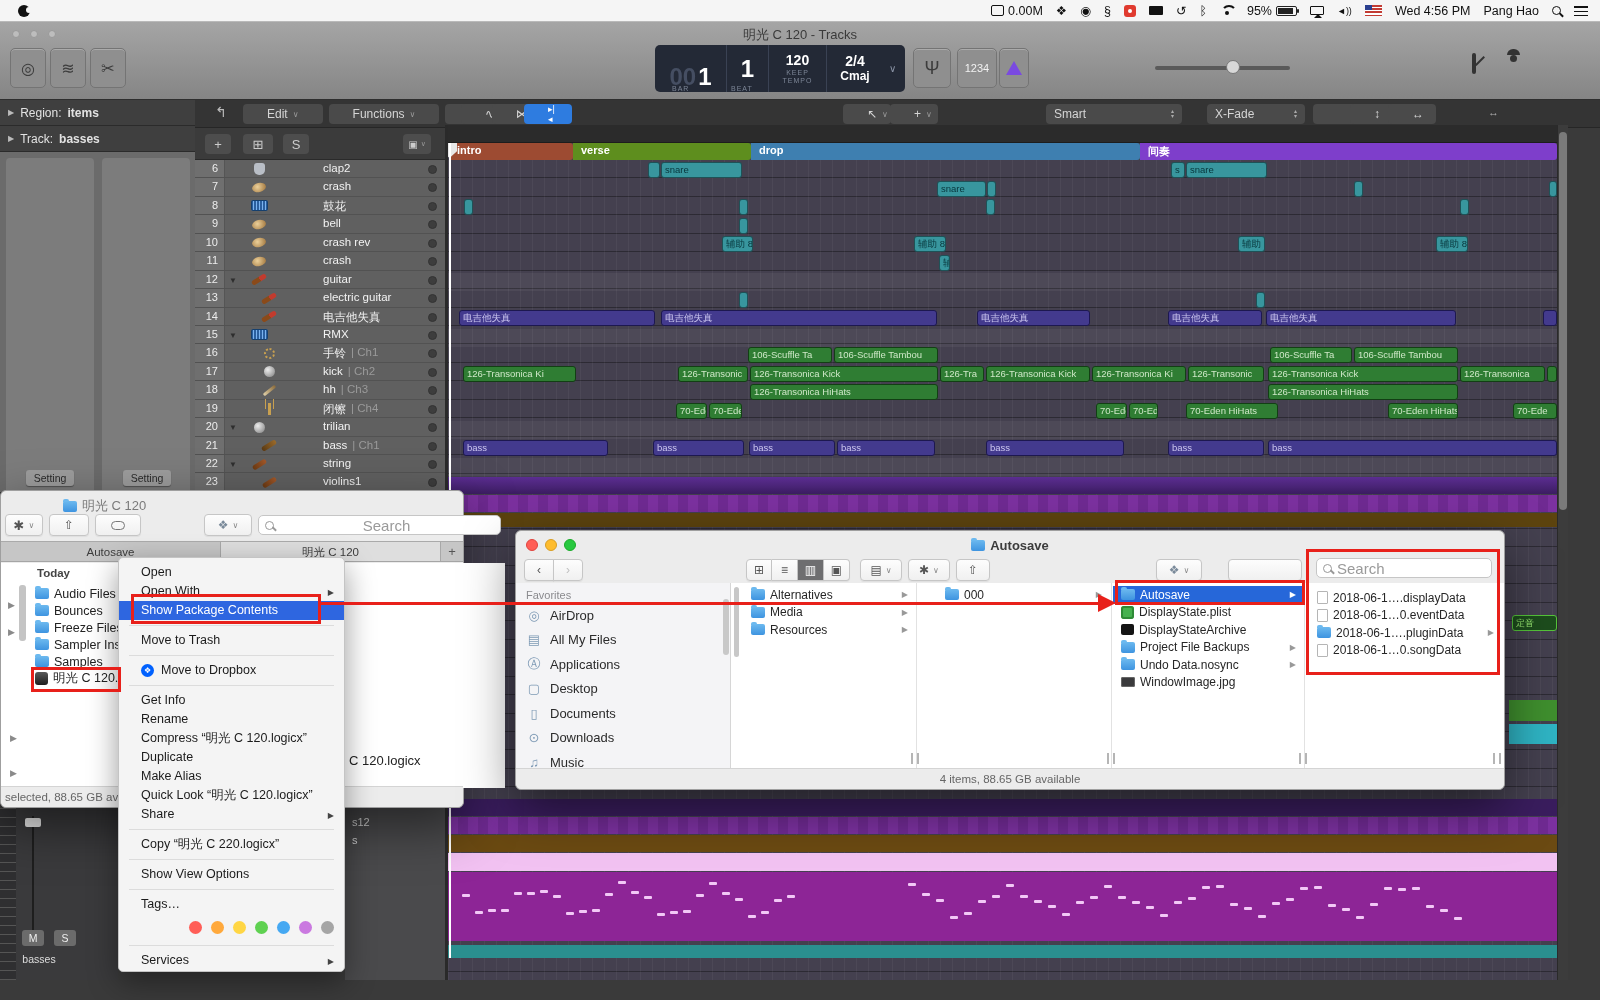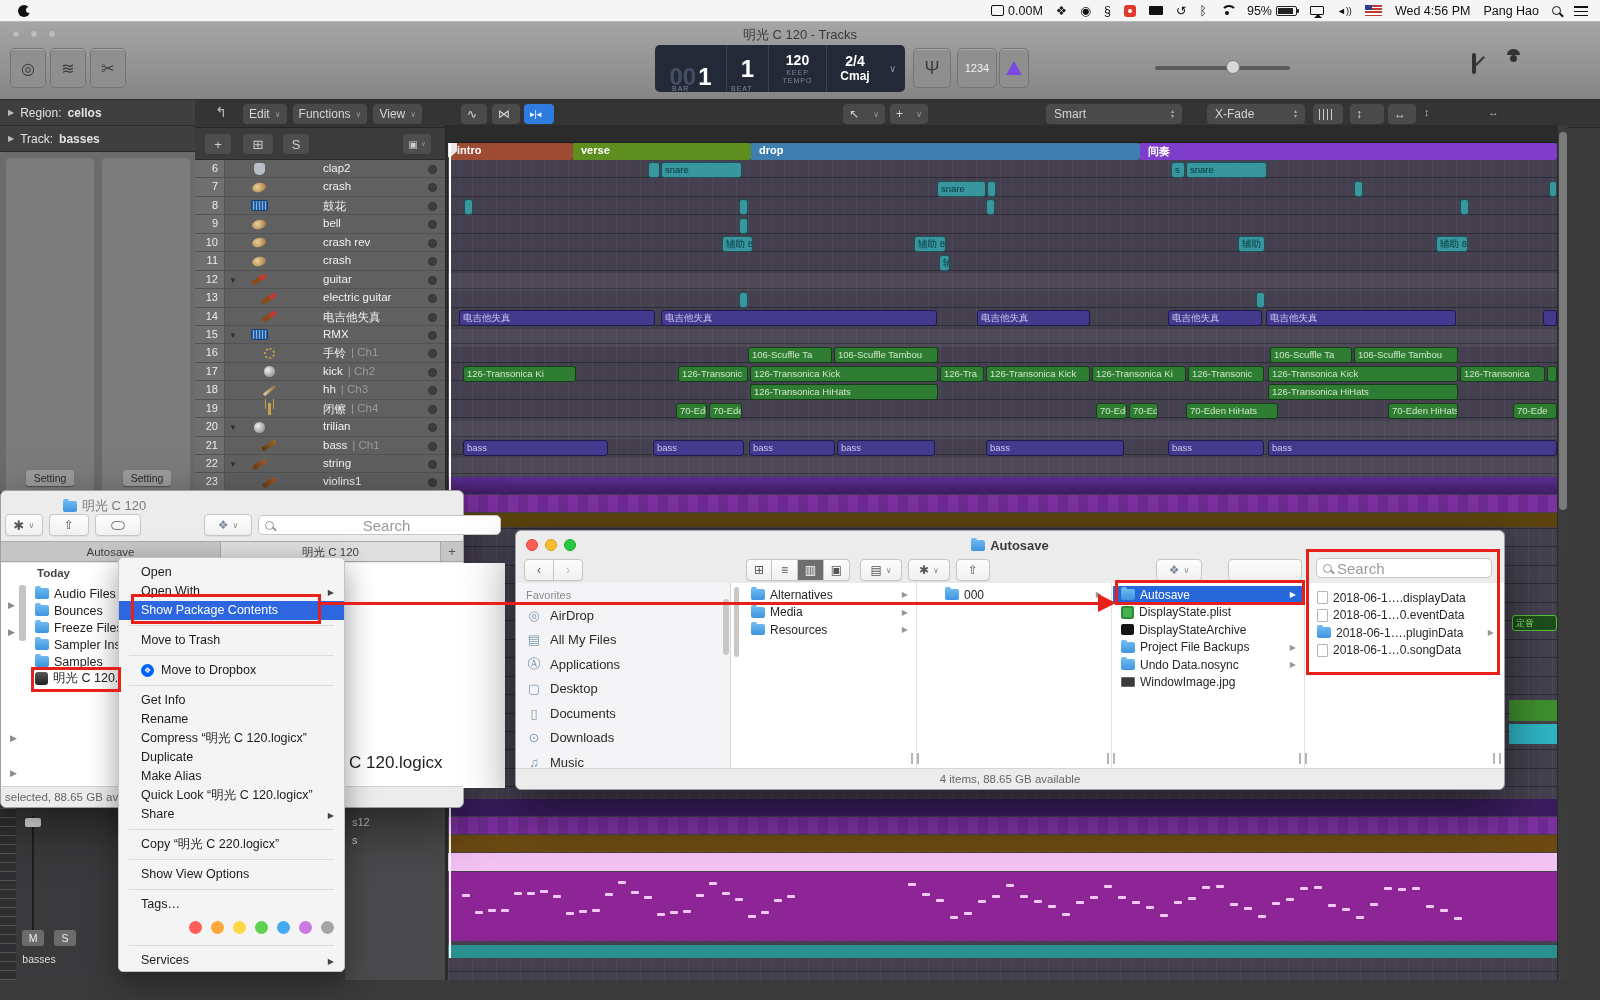--- a/index.html
+++ b/index.html
@@ -54,21 +54,21 @@
 .ic-rows{width:16px;height:12px;background:repeating-linear-gradient(#333 0 2px,transparent 2px 5px)}
 .ic-compose{width:14px;height:14px;border:2px solid #333;border-radius:2px;position:relative}
 .ic-compose::after{content:"";position:absolute;width:12px;height:2px;background:#333;transform:rotate(-45deg);left:0;top:5px}
 .ic-user{width:14px;height:14px;position:relative}
 .ic-user::before{content:"";position:absolute;left:4px;top:0;width:7px;height:7px;border-radius:50%;background:#333}
 .ic-user::after{content:"";position:absolute;left:1px;bottom:0;width:13px;height:6px;border-radius:6px 6px 0 0;background:#333}
 .ic-mix{width:14px;height:13px;background:repeating-linear-gradient(90deg,#333 0 2px,transparent 2px 6px)}
 
 
 #editbar{position:absolute;left:195px;top:100px;width:1405px;height:28px;background:#343434;border-bottom:1px solid #262626}
-.dbtn{position:absolute;top:4px;height:20px;background:#4a4a4a;border-radius:4px;color:#d5d5d5;font-size:12px;display:flex;align-items:center;justify-content:space-between;gap:5px;padding:0 6px}
+.dbtn{position:absolute;top:4px;height:20px;background:#4a4a4a;border-radius:4px;color:#d5d5d5;font-size:12px;display:flex;align-items:center;justify-content:space-between;gap:5px;padding:0 24px}
 .dbtn .cv{font-size:8px;color:#999}
 .bluebtn{background:#2e7ce0;color:#fff}
 .steppers{display:flex;flex-direction:column;font-size:6px;line-height:5px;color:#aaa}
 .minilabel{position:absolute;top:8px;font-size:12px;color:#b2b2b2}
 .sl-track{position:absolute;top:13px;height:2px;background:#666}
 .sl-thumb{position:absolute;top:7px;width:9px;height:11px;background:#b8b8b8;clip-path:polygon(0 0,100% 0,100% 60%,50% 100%,0 60%)}
 .ic-wbars{width:16px;height:11px;background:repeating-linear-gradient(90deg,#ccc 0 1.5px,transparent 1.5px 4px)}
 
 
 #insp{position:absolute;left:0;top:100px;width:195px;height:392px;background:#6b6b6b;z-index:3}
@@ -326,21 +326,21 @@
   <div class="sl-track" style="left:1438px;width:42px;z-index:2"></div>
   <div class="sl-thumb" style="left:1448px;z-index:2"></div>
   <span class="minilabel" style="left:1488px;top:106px;font-size:11px">↔</span>
   <div class="sl-track" style="left:1503px;width:56px;z-index:2"></div>
   <div class="sl-thumb" style="left:1518px;z-index:2"></div>
 
   <div id="insp">
     <div class="insp-row">
       <span class="tri">▶</span>
       <span>Region:</span>
-      <b>cellos</b>
+      <b>items</b>
     </div>
     <div class="insp-row">
       <span class="tri">▶</span>
       <span>Track:</span>
       <b>basses</b>
     </div>
     <div class="insp-strip" style="left:6px"></div>
     <div class="insp-strip" style="left:102px"></div>
     <div class="setbtn" style="left:26px;top:370px">Setting</div>
     <div class="setbtn" style="left:123px;top:370px">Setting</div>
@@ -849,21 +849,21 @@
           <span class="i-folder"></span>
           <span>Samples</span>
         </div>
           <div class="brow">
           <span class="i-logic"></span>
           <span>明光 C 120.</span>
         </div>
         </div>
 
     </div>
-    <span class="abs" style="left:348px;top:262px;font-size:17px;color:#222;z-index:11">C 120.logicx</span>
+    <span class="abs" style="left:348px;top:262px;font-size:13px;color:#222;z-index:11">C 120.logicx</span>
     <div class="statusbar">
       <span style="position:absolute;left:4px;top:4px">selected, 88.65 GB ava</span>
     </div>
   </div>
 
   <div class="win" style="left:515px;top:530px;width:990px;height:260px;z-index:20">
     <span class="tl" style="left:10px;background:#ff5f57;border:1px solid #e0443e"></span>
     <span class="tl" style="left:29px;background:#febc2e;border:1px solid #d89e24"></span>
     <span class="tl" style="left:48px;background:#28c840;border:1px solid #1aab29"></span>
     <div class="wtitle" style="top:7px">

